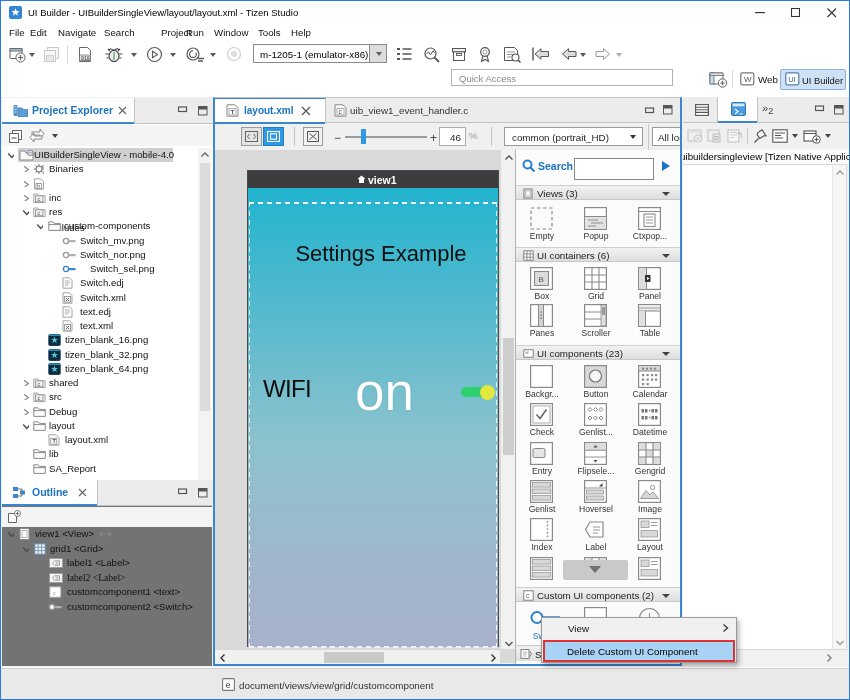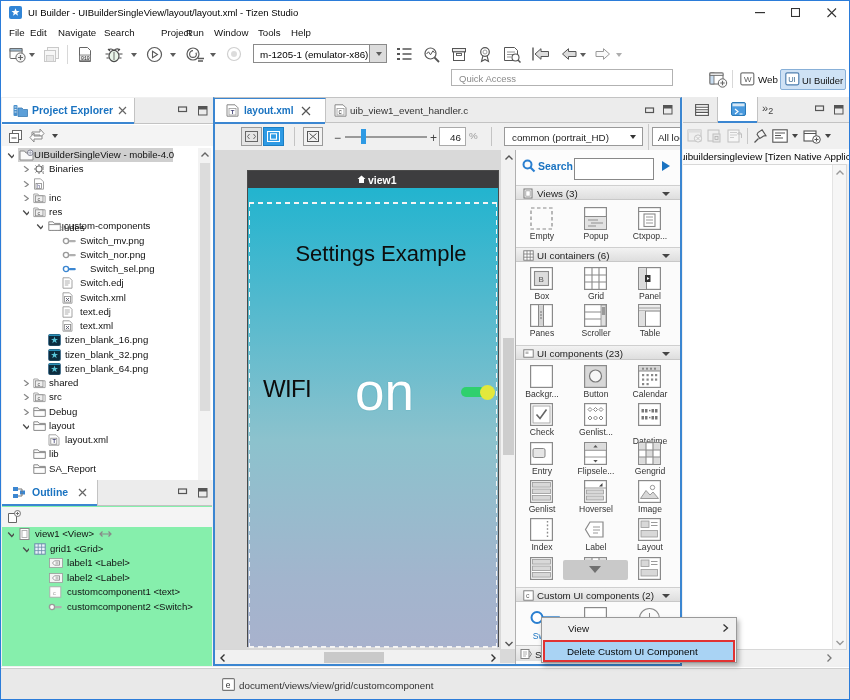--- a/index.html
+++ b/index.html
@@ -16,21 +16,21 @@
 #qarow { position:absolute; left:1px; top:69px; width:848px; height:28px; background:#fff; }
 #qabox { position:absolute; left:450px; top:0px; width:222px; height:17px; border:1px solid #b2b2b2; background:#fff; }
 #qabox span { position:absolute; left:7px; top:3px; color:#8a8a8a; font-size:9.5px; }
 .tsep { position:absolute; top:4px; width:1px; height:19px; background:#d8d8d8; }
 .dd { position:absolute; width:0; height:0; border-left:3.5px solid transparent; border-right:3.5px solid transparent; border-top:4px solid #5c5c5c; }
 .ticon { position:absolute; top:5px; }
 #main { position:absolute; left:1px; top:97px; width:848px; height:570px; background:#f0f0f0; }
 #statusbar { position:absolute; left:1px; top:668px; width:848px; height:31px; background:#e9e9e9; border-top:1px solid #cfcfcf; }
 
 #pe { position:absolute; left:1px; top:1px; width:240px; height:382px; background:#fff; }
-#outline { position:absolute; left:1px; top:383px; width:210px; height:186px; background:#86efac; }
+#outline { position:absolute; left:1px; top:383px; width:210px; height:186px; background:#737373; }
 .ticn { position:absolute; top:1px; }
 .tabbar { position:absolute; left:0; top:0; right:0; height:26px; background:#ececec; border-bottom:1px solid #c3c3c3; }
 .tabactive { position:absolute; left:0; top:0; height:25px; background:#fff; border-right:1px solid #c3c3c3; }
 .ul { position:absolute; left:0; bottom:-1px; height:2px; width:100%; background:#3b86d1; }
 .viewtitle { position:absolute; color:#1a73c1; font-weight:bold; font-size:10.5px; top:6px; }
 .minmax { position:absolute; top:8px; }
 .vtoolbar { position:absolute; left:0; top:27px; right:0; height:21px; background:#f4f4f4; }
 .trow { position:absolute; height:14px; font-size:9.6px; color:#111; white-space:nowrap; line-height:14px; }
 .trow .lbl { position:absolute; top:0; }
 .chev { position:absolute; top:4px; width:7px; height:7px; }
@@ -490,21 +490,21 @@
       <div class="lbl" style="left:48px;">grid1 &lt;Grid&gt;</div>
     </div>
     <div class="trow" style="left:0;top:76px;width:210px;">
       <svg class="ticn" style="left:47px;" width="14" height="12">
           <rect x="0.5" y="1.5" width="13" height="9" fill="#f4f4f4" stroke="#999" stroke-width="0.8"></rect>
           <path d="M3.5 6 l2 -2.2 h5 v4.4 h-5 z" fill="#fff" stroke="#888" stroke-width="0.8"></path>
           <path d="M6.5 5.2 h3 M6.5 6.8 h3" stroke="#888" stroke-width="0.7"></path>
         </svg>
       <div class="lbl" style="left:65px;">label1 &lt;Label&gt;</div>
     </div>
-    <div class="trow" style="left:0;top:90.5px;width:248px;">
+    <div class="trow" style="left:0;top:90.5px;width:248px;font-family:Liberation Serif, serif;">
       <svg class="ticn" style="left:47px;" width="14" height="12">
           <rect x="0.5" y="1.5" width="13" height="9" fill="#f4f4f4" stroke="#999" stroke-width="0.8"></rect>
           <path d="M3.5 6 l2 -2.2 h5 v4.4 h-5 z" fill="#fff" stroke="#888" stroke-width="0.8"></path>
           <path d="M6.5 5.2 h3 M6.5 6.8 h3" stroke="#888" stroke-width="0.7"></path>
         </svg>
       <div class="lbl" style="left:65px;">label2 &lt;Label&gt;</div>
     </div>
     <div class="trow" style="left:0;top:105px;width:210px;">
       <svg class="ticn" style="left:47px;" width="13" height="12">
           <rect x="0.8" y="0.8" width="11" height="10.4" fill="#fdfdfd" stroke="#aaa" stroke-width="0.9"></rect>
@@ -771,21 +771,21 @@
             <rect x="11" y="6.8" width="1.5" height="1.5"></rect>
             <rect x="13.5" y="6" width="2.5" height="3.5"></rect>
             <rect x="17" y="6" width="2.5" height="3.5"></rect>
             <rect x="3.5" y="13" width="2.5" height="3.5"></rect>
             <rect x="7" y="13" width="2.5" height="3.5"></rect>
             <rect x="11" y="13.8" width="1.5" height="1.5"></rect>
             <rect x="13.5" y="13" width="2.5" height="3.5"></rect>
             <rect x="17" y="13" width="2.5" height="3.5"></rect>
           </g>
         </svg>
-    <div class="plabel" style="left:107px;top:286px;">Datetime</div>
+    <div class="plabel" style="left:107px;top:277px;">Datetime</div>
     <svg class="abs" style="left:14px;top:292px;" width="23" height="23">
           <rect x="0.6" y="0.6" width="21.8" height="21.8" fill="#fff" stroke="#8a8a8a" stroke-width="1.2"></rect>
           <rect x="3" y="6.5" width="12" height="9" rx="1.5" fill="#e6e6e6" stroke="#888" stroke-width="1"></rect>
         </svg>
     <div class="plabel" style="left:-1px;top:316px;">Entry</div>
     <svg class="abs" style="left:68px;top:292px;" width="23" height="23">
           <rect x="0.6" y="0.6" width="21.8" height="21.8" fill="#fff" stroke="#8a8a8a" stroke-width="1.2"></rect>
           <rect x="1.2" y="1.2" width="20.6" height="7" fill="#dcdcdc"></rect>
           <path d="M1 8.3 h21 M1 15 h21" stroke="#8a8a8a" stroke-width="0.9"></path>
           <path d="M9.3 5.6 l2.2 -2.6 l2.2 2.6 z" fill="#555"></path>

